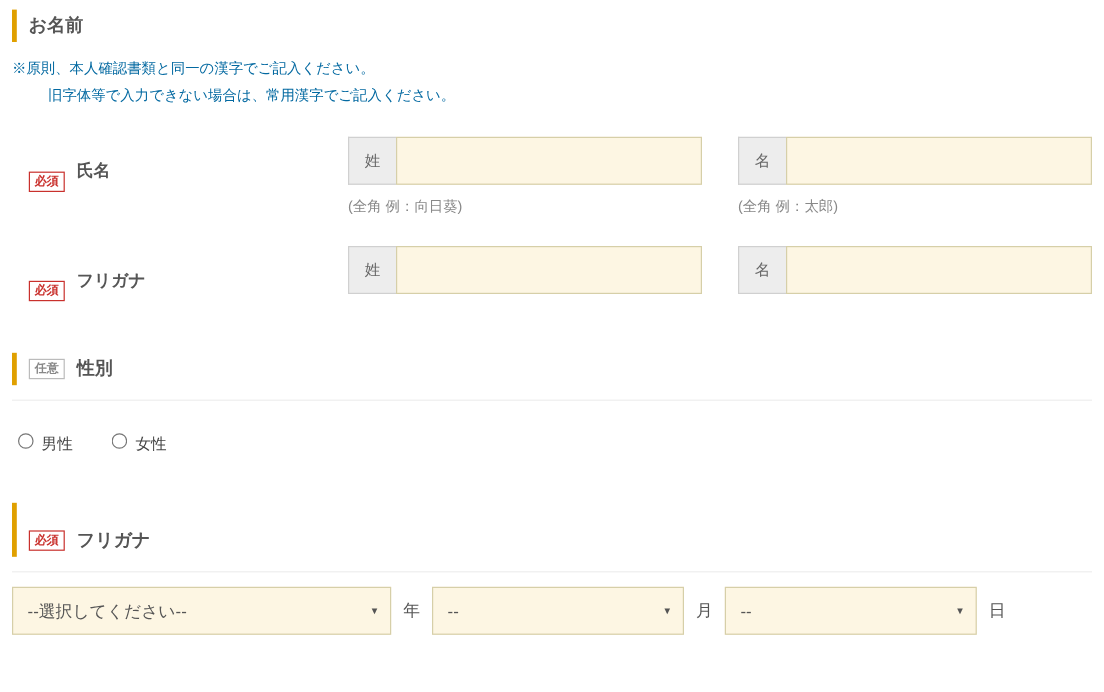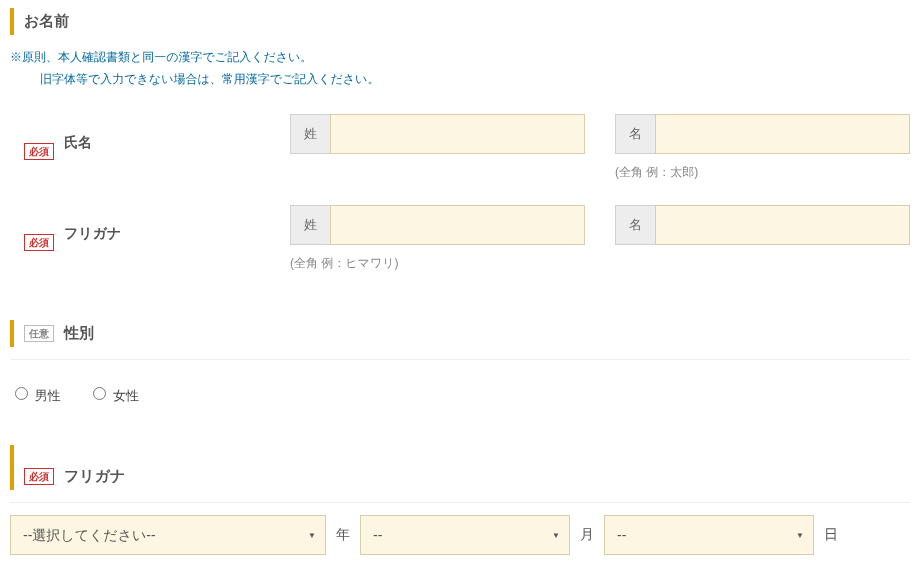--- a/index.html
+++ b/index.html
@@ -130,20 +130,21 @@
   <div class="row-label">
     <span class="badge badge-req">必須</span>
     <span>氏名</span>
   </div>
   <div class="row-fields">
     <div class="field-col">
       <div class="input-pair">
         <div class="prefix">姓</div>
         <input class="text-input" type="text" style="">
       </div>
+      <div class="hint">(全角 例：向日葵)</div>
     </div>
     <div class="field-col">
       <div class="input-pair">
         <div class="prefix">名</div>
         <input class="text-input" type="text" style="">
       </div>
       <div class="hint">(全角 例：太郎)</div>
     </div>
   </div>
 </div>
@@ -152,21 +153,20 @@
   <div class="row-label">
     <span class="badge badge-req">必須</span>
     <span>フリガナ</span>
   </div>
   <div class="row-fields">
     <div class="field-col">
       <div class="input-pair">
         <div class="prefix">姓</div>
         <input class="text-input" type="text" style="">
       </div>
-      <div class="hint">(全角 例：ヒマワリ)</div>
     </div>
     <div class="field-col">
       <div class="input-pair">
         <div class="prefix">名</div>
         <input class="text-input" type="text" style="">
       </div>
     </div>
   </div>
 </div>
 

